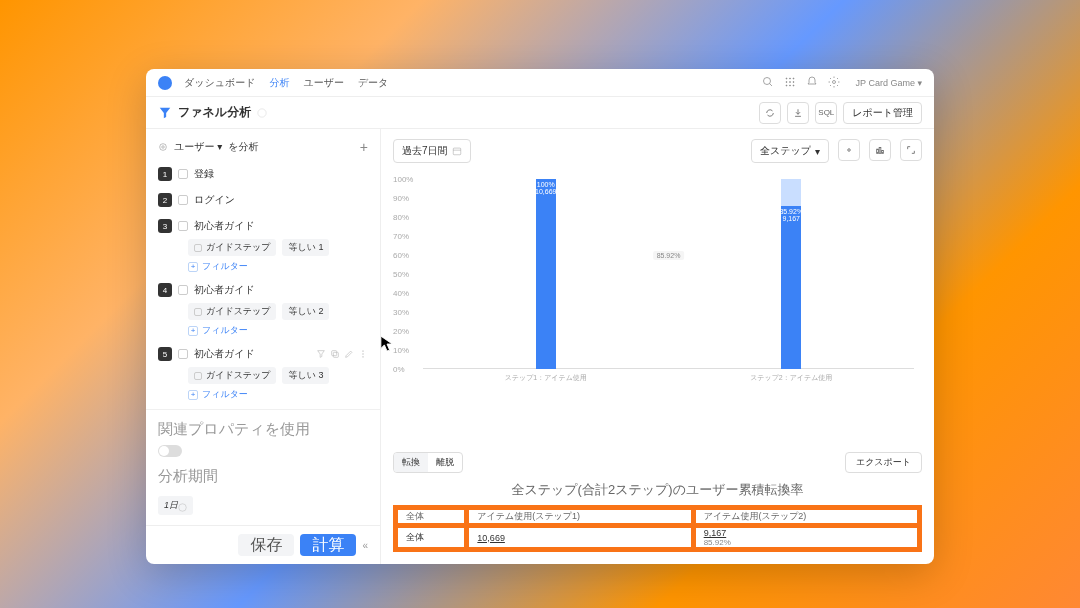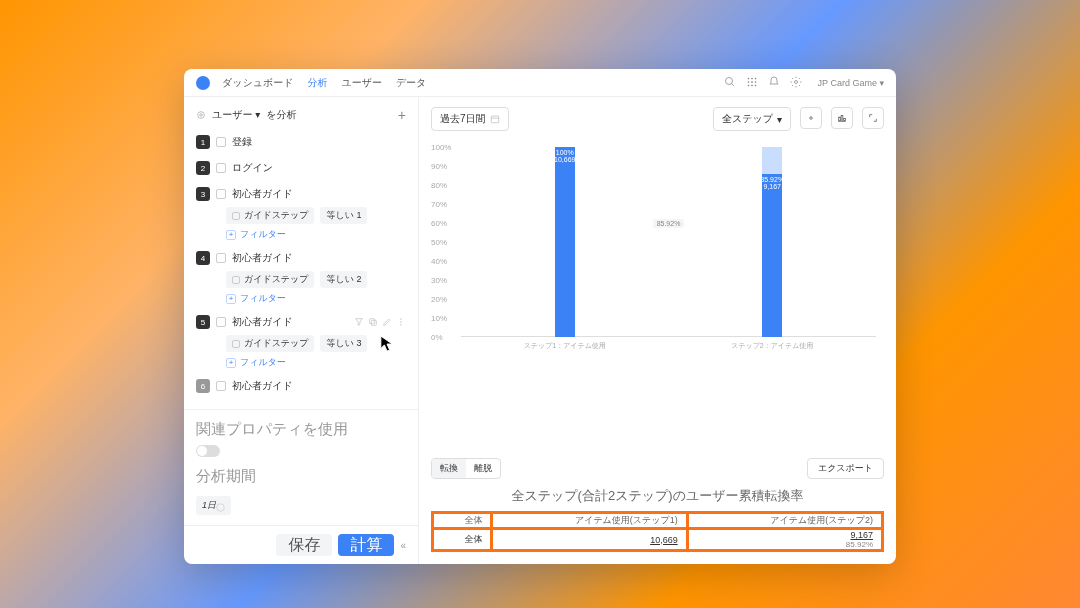--- a/index.html
+++ b/index.html
@@ -3,21 +3,21 @@
 <meta charset="utf-8">
 <style>
 * { margin: 0; padding: 0; box-sizing: border-box; }
 body {
   font-family: -apple-system, BlinkMacSystemFont, "Segoe UI", "Hiragino Sans", sans-serif;
   background: linear-gradient(135deg, #ff9500 0%, #ffb366 25%, #6699ff 50%, #ff9500 75%, #ff8833 100%);
   width: 1080px; height: 608px; overflow: hidden;
   display: flex; align-items: center; justify-content: center;
 }
 .window {
-  width: 712px; height: 495px; background: #fff;
+  width: 788px; height: 495px; background: #fff;
   border-radius: 8px; box-shadow: 0 10px 40px rgba(0,0,0,0.2);
   display: flex; flex-direction: column; overflow: hidden;
   font-size: 10px; color: #333; margin-top: 25px;
 }
 .topbar {
   height: 28px; display: flex; align-items: center; padding: 0 12px;
   border-bottom: 1px solid #eee;
 }
 .logo { width: 14px; height: 14px; background: #3b82f6; border-radius: 50%; margin-right: 12px; }
 .nav { display: flex; gap: 14px; flex: 1; }
@@ -84,21 +84,21 @@
 .baseline { position: absolute; bottom: 0; left: 0; right: 0; border-bottom: 1px solid #ddd; }
 
 .table-area { padding: 12px; }
 .table-head { display: flex; align-items: center; margin-bottom: 8px; }
 .toggle-btns { display: flex; border: 1px solid #ddd; border-radius: 4px; overflow: hidden; }
 .toggle-btns span { padding: 3px 8px; font-size: 9px; cursor: pointer; }
 .toggle-btns span.active { background: #f3f4f6; }
 .export-btn { margin-left: auto; border: 1px solid #ddd; border-radius: 4px; padding: 3px 10px; font-size: 9px; cursor: pointer; }
 .table-title { text-align: center; font-size: 13px; color: #666; margin-bottom: 6px; }
 table { width: 100%; border-collapse: collapse; font-size: 9px; }
-th, td { border: 3px solid #f97316; padding: 0 8px; text-align: right; }
+th, td { border: 5px solid #f97316; padding: 0 8px; text-align: left; }
 th { font-weight: 500; color: #666; }
 td a { color: #333; text-decoration: underline; }
 .sub-val { font-size: 8px; color: #888; }
 
 .cursor-fake { position: absolute; top: 335px; left: 380px; z-index: 100; pointer-events: none; }
 .cursor-fake svg { width: 14px; height: 18px; }
 </style>
 </head>
 <body>
 
@@ -131,20 +131,45 @@
             <path d="M6 8a6 6 0 0112 0v5l2 3H4l2-3z"></path>
           </svg></span>
       <span><svg viewBox="0 0 24 24">
             <circle cx="12" cy="12" r="3"></circle>
             <path d="M12 1v3M12 20v3M4 12H1M23 12h-3M6 6l-2-2M20 20l-2-2M6 18l-2 2M20 4l-2 2"></path>
           </svg></span>
       <span class="workspace"><span>JP Card Game</span> ▾</span>
     </div>
   </div>
 
+  <div class="subhead">
+    <div class="subhead-title">
+      <svg class="funnel-icon" viewBox="0 0 24 24" fill="#3b82f6">
+          <path d="M3 3h18l-7 9v7l-4 2v-9z"></path>
+        </svg>
+      <span>ファネル分析</span>
+      <svg width="10" height="10" viewBox="0 0 24 24" stroke="#ccc" fill="none">
+          <circle cx="12" cy="12" r="10"></circle>
+        </svg>
+    </div>
+    <div class="subhead-actions">
+      <div class="icon-btn">
+          <svg viewBox="0 0 24 24">
+            <path d="M4 12a8 8 0 0114-5M20 12a8 8 0 01-14 5"></path>
+          </svg>
+        </div>
+      <div class="icon-btn">
+          <svg viewBox="0 0 24 24">
+            <path d="M12 3v12M7 10l5 5 5-5M5 20h14"></path>
+          </svg>
+        </div>
+      <div class="icon-btn sql-btn">SQL</div>
+      <div class="report-btn">レポート管理</div>
+    </div>
+  </div>
 
   <div class="main">
     <div class="sidebar">
       <div class="side-head">
         <svg viewBox="0 0 24 24">
             <circle cx="12" cy="12" r="8"></circle>
             <circle cx="12" cy="12" r="3"></circle>
           </svg>
         <span><span>ユーザー</span> ▾</span>
         <span>を分析</span>

